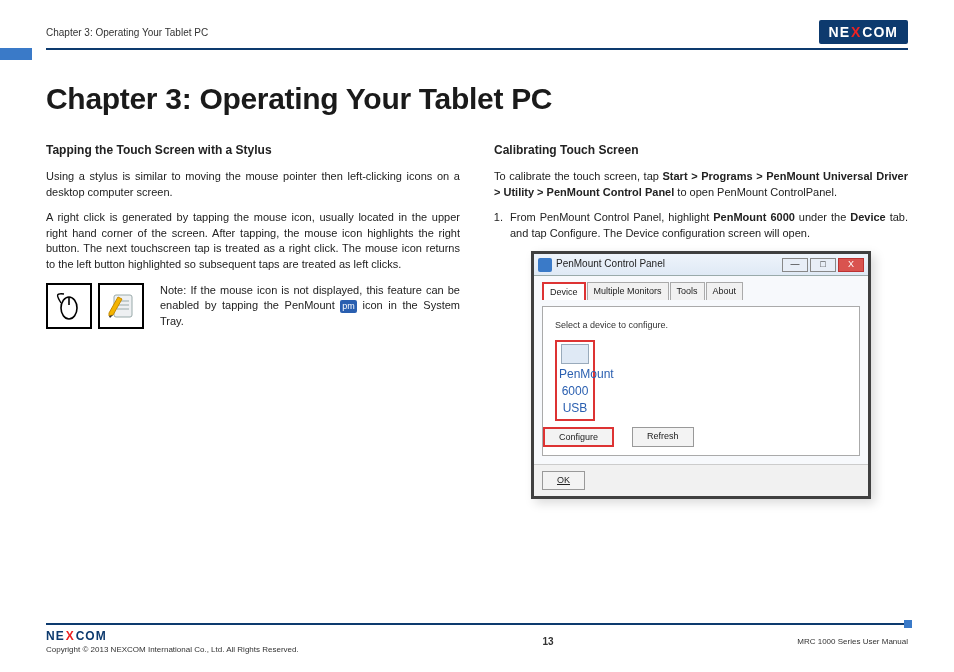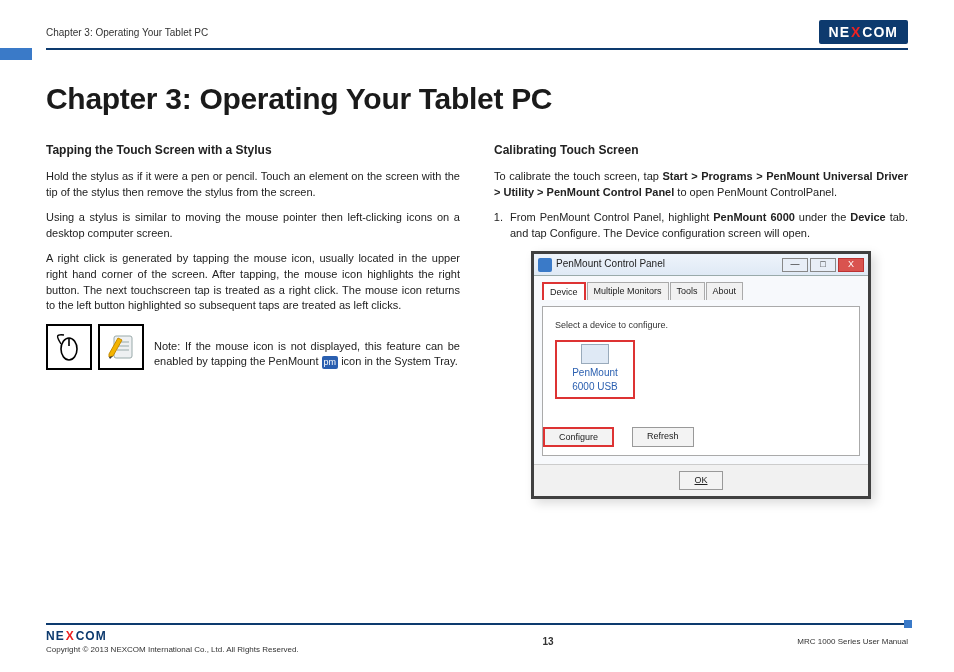--- a/index.html
+++ b/index.html
@@ -37,21 +37,21 @@
   }
 
   
   .cols { display: flex; gap: 34px; }
   .col { flex: 1; font-size: 11px; line-height: 1.42; color: #222; }
   .col h2 { font-size: 12px; font-weight: 700; margin-bottom: 10px; }
   .col p { margin-bottom: 10px; text-align: justify; }
   .col .just { text-align: justify; text-justify: inter-word; }
 
   
-  .note { display: flex; gap: 10px; margin-top: 6px; align-items: flex-end; }
+  .note { display: flex; gap: 16px; margin-top: 6px; align-items: flex-start; }
   .note-icons { display: flex; gap: 6px; }
   .ico-box {
     width: 46px; height: 46px; border: 2px solid #000;
     display: flex; align-items: center; justify-content: center;
     background: #fff;
   }
   .note-text { flex: 1; font-size: 11px; line-height: 1.42; text-align: justify; }
   .pm-badge {
     display: inline-block; background: #2a5fb0; color: #fff;
     font-size: 9px; padding: 0 2px; border-radius: 2px;
@@ -92,38 +92,38 @@
   }
   .tab.active {
     background: #fff; border: 2px solid #d33; border-bottom: none;
   }
   .dlg-inner {
     border: 1px solid #aaa; background: #fff; padding: 12px;
     min-height: 150px; position: relative;
   }
   .dlg-inner-label { font-size: 9px; color: #333; margin-bottom: 8px; }
   .device-item {
-    width: 80px; border: 2px solid #d33; padding: 2px; text-align: center;
-    font-size: 10px; color: #2a5fb0;
+    width: 40px; border: 2px solid #d33; padding: 2px; text-align: center;
+    font-size: 12px; color: #2a5fb0;
   }
   .device-item .pen-ico {
     width: 28px; height: 20px; margin: 0 auto 2px auto;
     background: #dfe9f5; border: 1px solid #9ab;
   }
   .dlg-btnrow {
     position: absolute; bottom: 8px; left: 0; right: 0;
     display: flex; justify-content: flex-start; gap: 18px;
   }
   .dbtn {
     padding: 2px 14px; border: 1px solid #999; background: #f3f3f3;
     font-size: 9px;
   }
   .dbtn.hl { border: 2px solid #d33; }
   .dlg-foot {
-    display: flex; justify-content: center; padding: 6px 8px;
+    display: flex; justify-content: flex-start; padding: 6px 8px;
     border-top: 1px solid #ccc; background: #f1f1f1; text-decoration: underline;
   }
 
   
   .ftr {
     position: absolute; left: 46px; right: 46px; bottom: 18px;
   }
   .ftr-rule { height: 2px; background: #0d3a6e; position: relative; margin-bottom: 4px; }
   .ftr-rule .tick {
     position: absolute; right: -4px; top: -3px;
@@ -158,21 +158,20 @@
   <div class="hdr-rule">
     <div class="blue-block"></div>
   </div>
 
   <h1 class="chapter-title">Chapter 3: Operating Your Tablet PC</h1>
 
   <div class="cols">
 
     <div class="col">
       <h2>Tapping the Touch Screen with a Stylus</h2>
-      <p class="just">Hold the stylus as if it were a pen or pencil. Touch an element on the screen with the tip of the stylus then remove the stylus from the screen.</p>
       <p class="just">Using a stylus is similar to moving the mouse pointer then left-clicking icons on a desktop computer screen.</p>
       <p class="just">A right click is generated by tapping the mouse icon, usually located in the upper right hand corner of the screen. After tapping, the mouse icon highlights the right button. The next touchscreen tap is treated as a right click. The mouse icon returns to the left button highlighted so subsequent taps are treated as left clicks.</p>
 
       <div class="note">
         <div class="note-icons">
           <div class="ico-box">
             <svg width="30" height="30" viewBox="0 0 30 30">
               <ellipse cx="15" cy="17" rx="8" ry="11" fill="none" stroke="#000" stroke-width="1.6"></ellipse>
               <line x1="15" y1="6" x2="15" y2="14" stroke="#000" stroke-width="1.6"></line>
               <path d="M7 12 C 2 4, 2 2, 10 3" fill="none" stroke="#000" stroke-width="1.4"></path>

